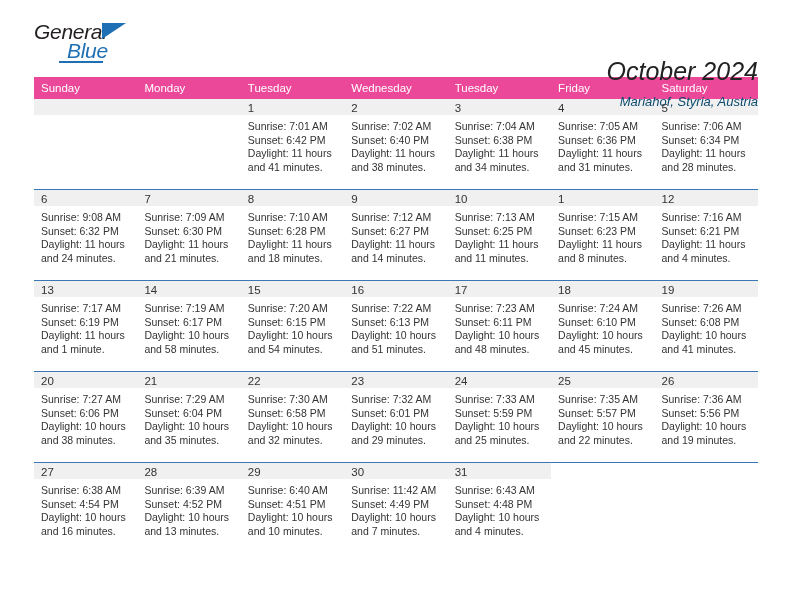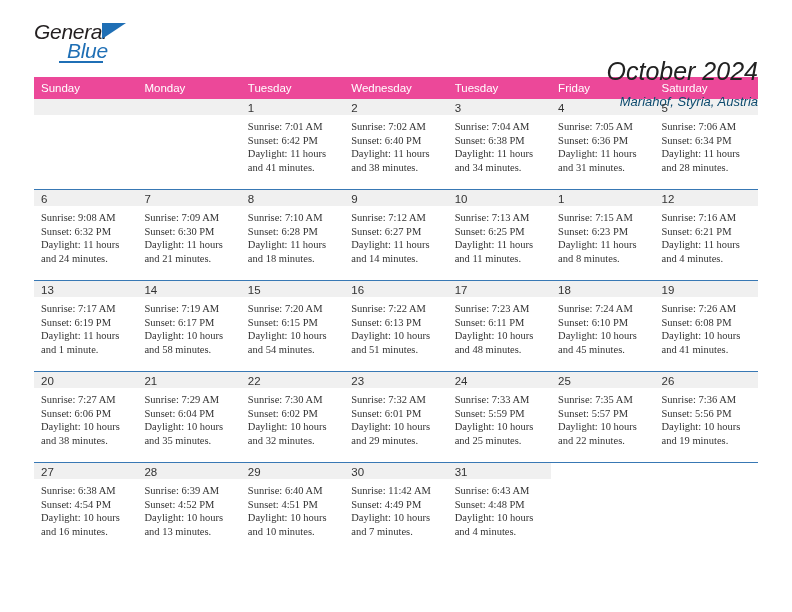--- a/index.html
+++ b/index.html
@@ -140,21 +140,20 @@
     border-top: 1px solid #3878b4;
   }
   td.outside .daynum {
     background: #ffffff;
   }
   .info {
     padding: 5px 6px 0 7px;
     font-size: 10.5px;
     line-height: 13.6px;
     color: #333333;
-    font-family: Liberation Serif, serif;
   }
   .info div {
     white-space: nowrap;
   }
   .info .daylight {
     white-space: normal;
   }
 </style>
 </head>
 <body>
@@ -368,21 +367,21 @@
             <div class="info">
               <div>Sunrise: 7:29 AM</div>
               <div>Sunset: 6:04 PM</div>
               <div class="daylight">Daylight: 10 hours and 35 minutes.</div>
             </div>
           </td>
           <td>
             <div class="daynum">22</div>
             <div class="info">
               <div>Sunrise: 7:30 AM</div>
-              <div>Sunset: 6:02 PM</div>
+              <div>Sunset: 6:58 PM</div>
               <div class="daylight">Daylight: 10 hours and 32 minutes.</div>
             </div>
           </td>
           <td>
             <div class="daynum">23</div>
             <div class="info">
               <div>Sunrise: 7:32 AM</div>
               <div>Sunset: 6:01 PM</div>
               <div class="daylight">Daylight: 10 hours and 29 minutes.</div>
             </div>

